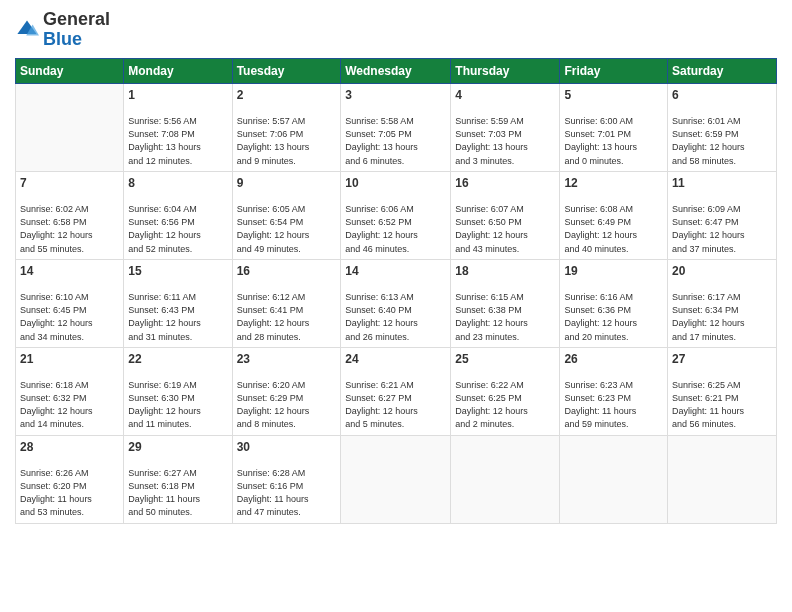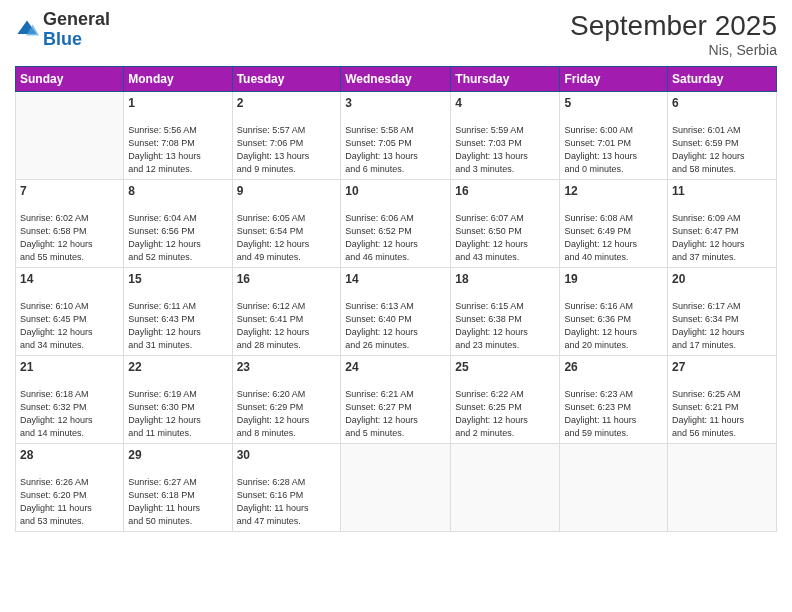--- a/index.html
+++ b/index.html
@@ -49,21 +49,21 @@
     .location {
       font-size: 14px;
       color: #555;
     }
     .calendar {
       width: 100%;
       border-collapse: collapse;
       border: 1px solid #ccc;
     }
     .calendar th {
-      background: #a21caf;
+      background: #15803d;
       color: #fff;
       font-size: 12px;
       font-weight: bold;
       padding: 5px 4px;
       text-align: left;
       border: 1px solid #1e5190;
     }
     .calendar td {
       vertical-align: top;
       border: 1px solid #ddd;
@@ -100,24 +100,20 @@
     <div class="logo">
       <svg class="logo-icon" viewBox="0 0 30 30">
         <polygon points="15,3 27,20 3,20" fill="#1a6db5"></polygon>
         <polygon points="22,8 30,22 14,22" fill="#4da3e0" opacity="0.7"></polygon>
       </svg>
       <div class="logo-text">
         <span class="logo-general">General</span><br>
         <span class="logo-blue">Blue</span>
       </div>
     </div>
-    <div class="title-block">
-      <div class="month-year">September 2025</div>
-      <div class="location">Nis, Serbia</div>
-    </div>
   </div>
 
   <table class="calendar">
     <thead>
       <tr>
       <th>Sunday</th>
           <th>Monday</th>
           <th>Tuesday</th>
           <th>Wednesday</th>
           <th>Thursday</th>

